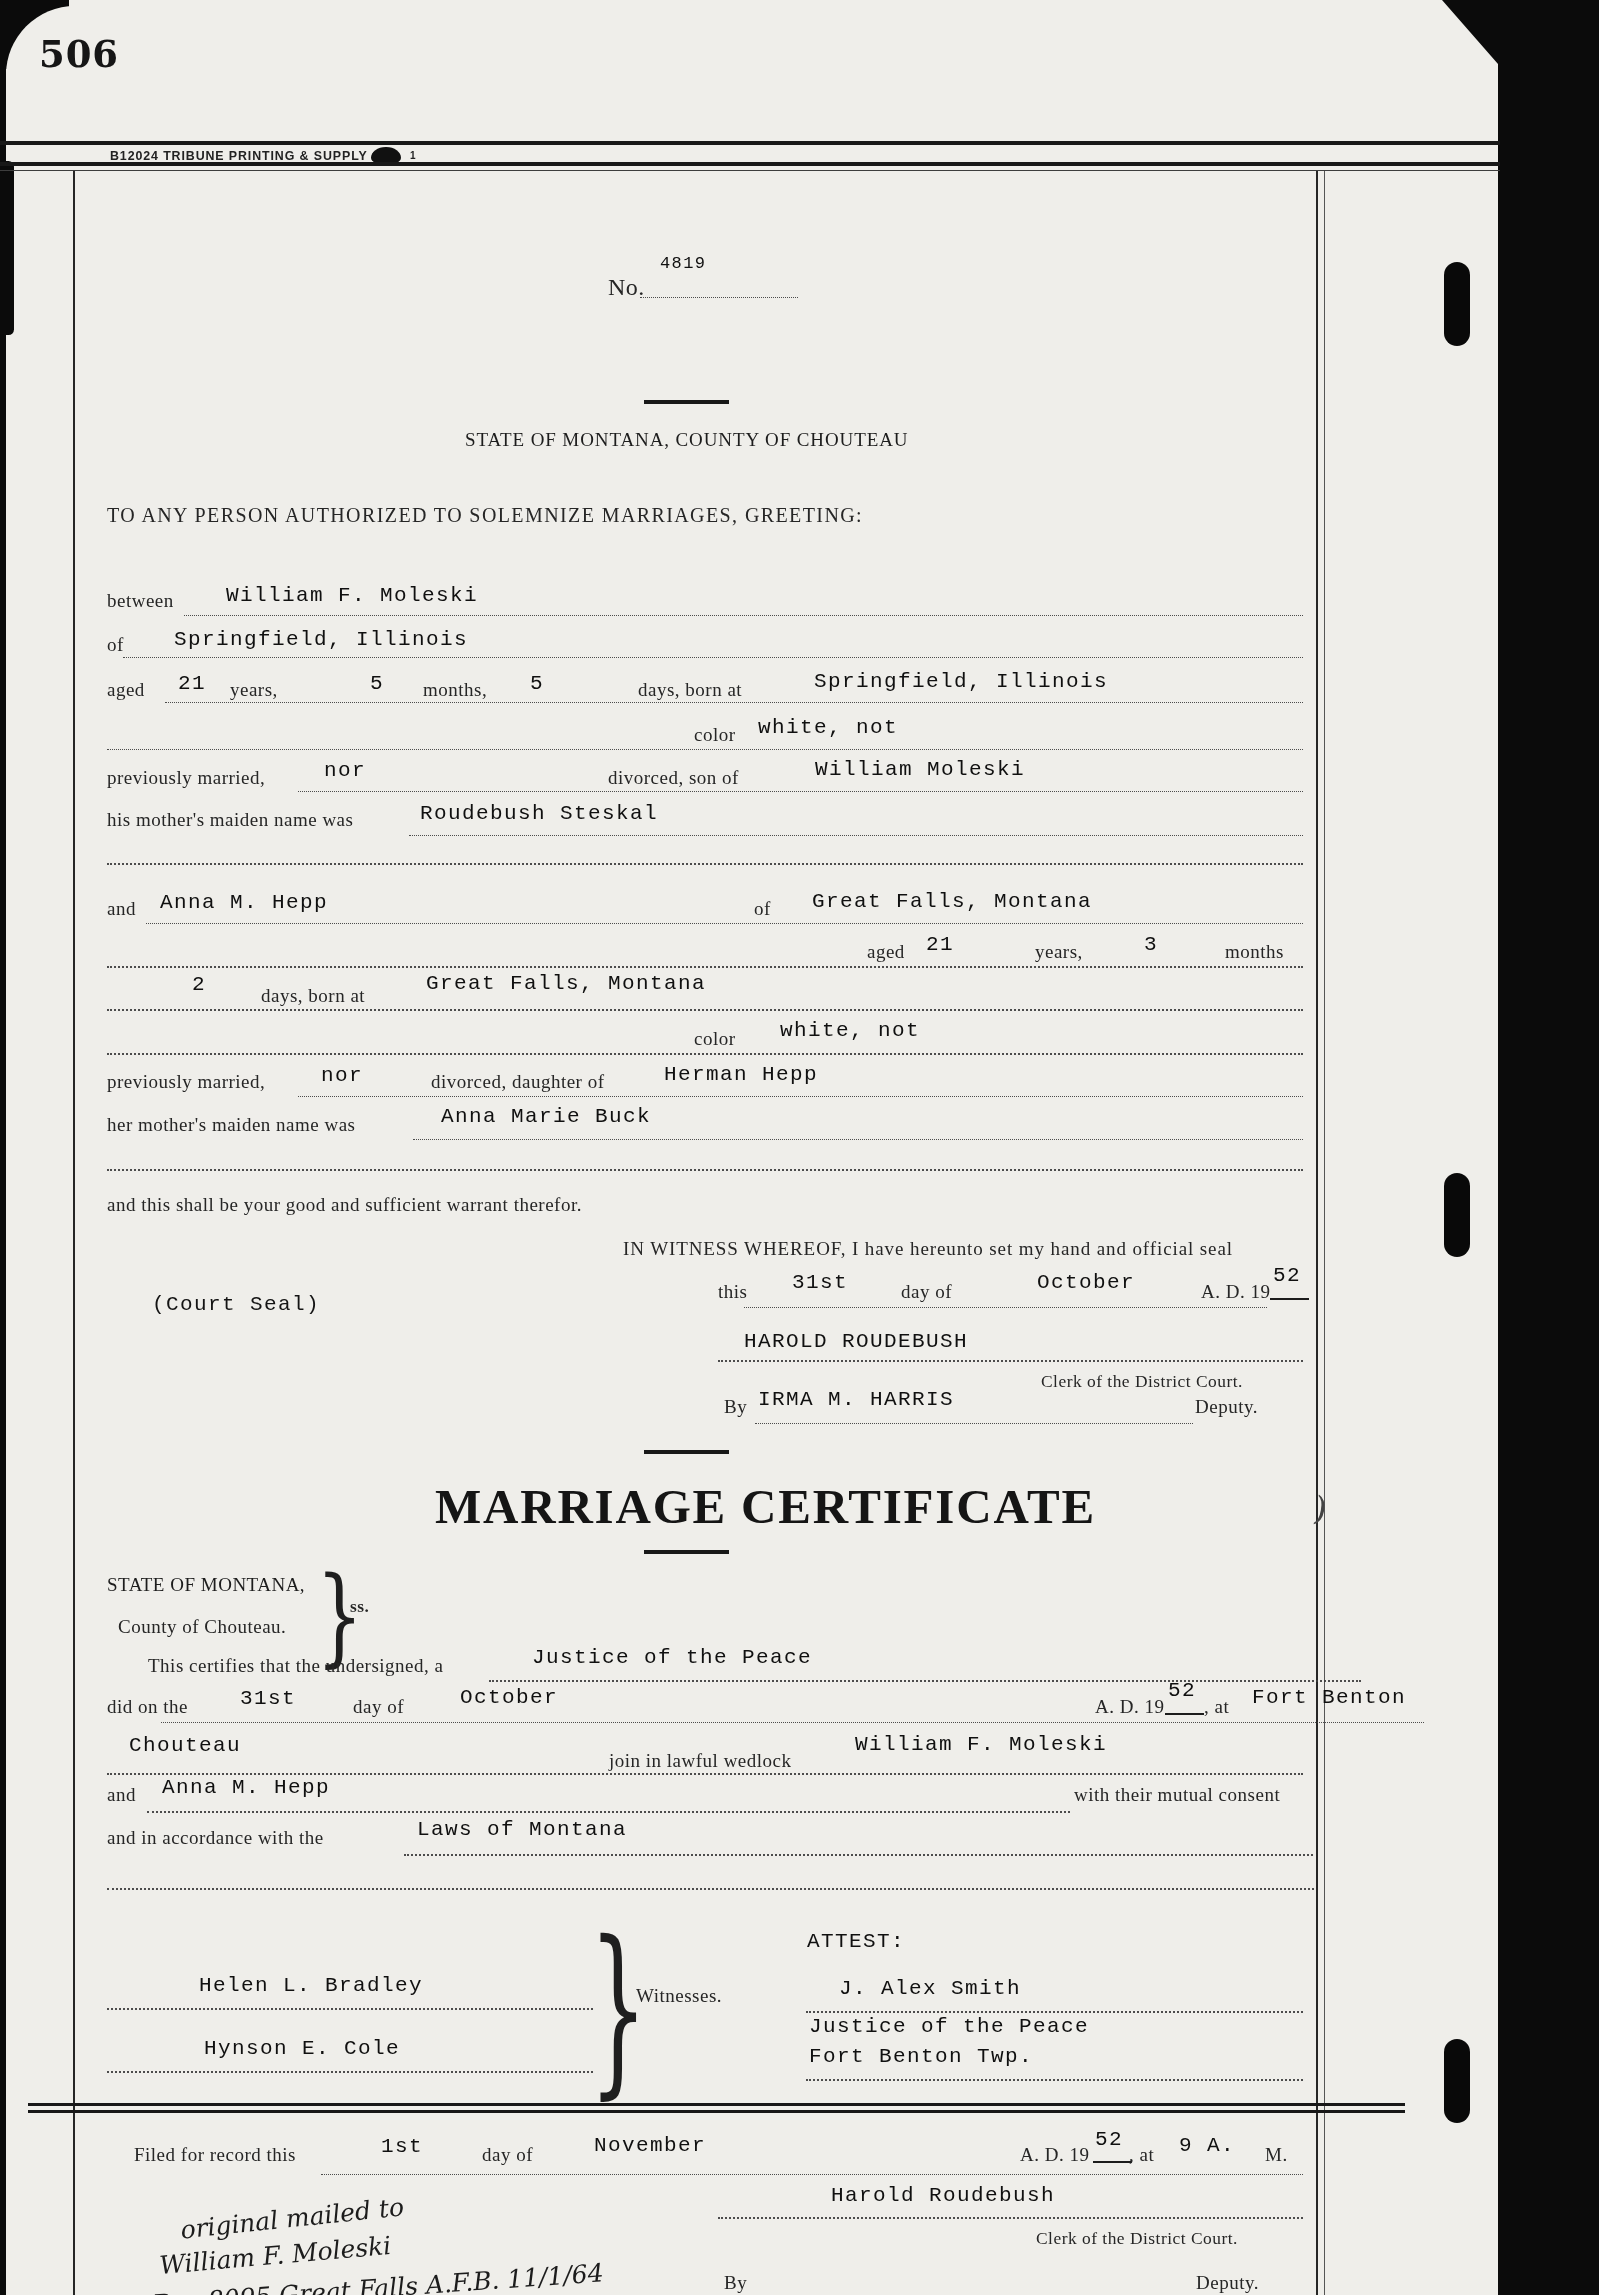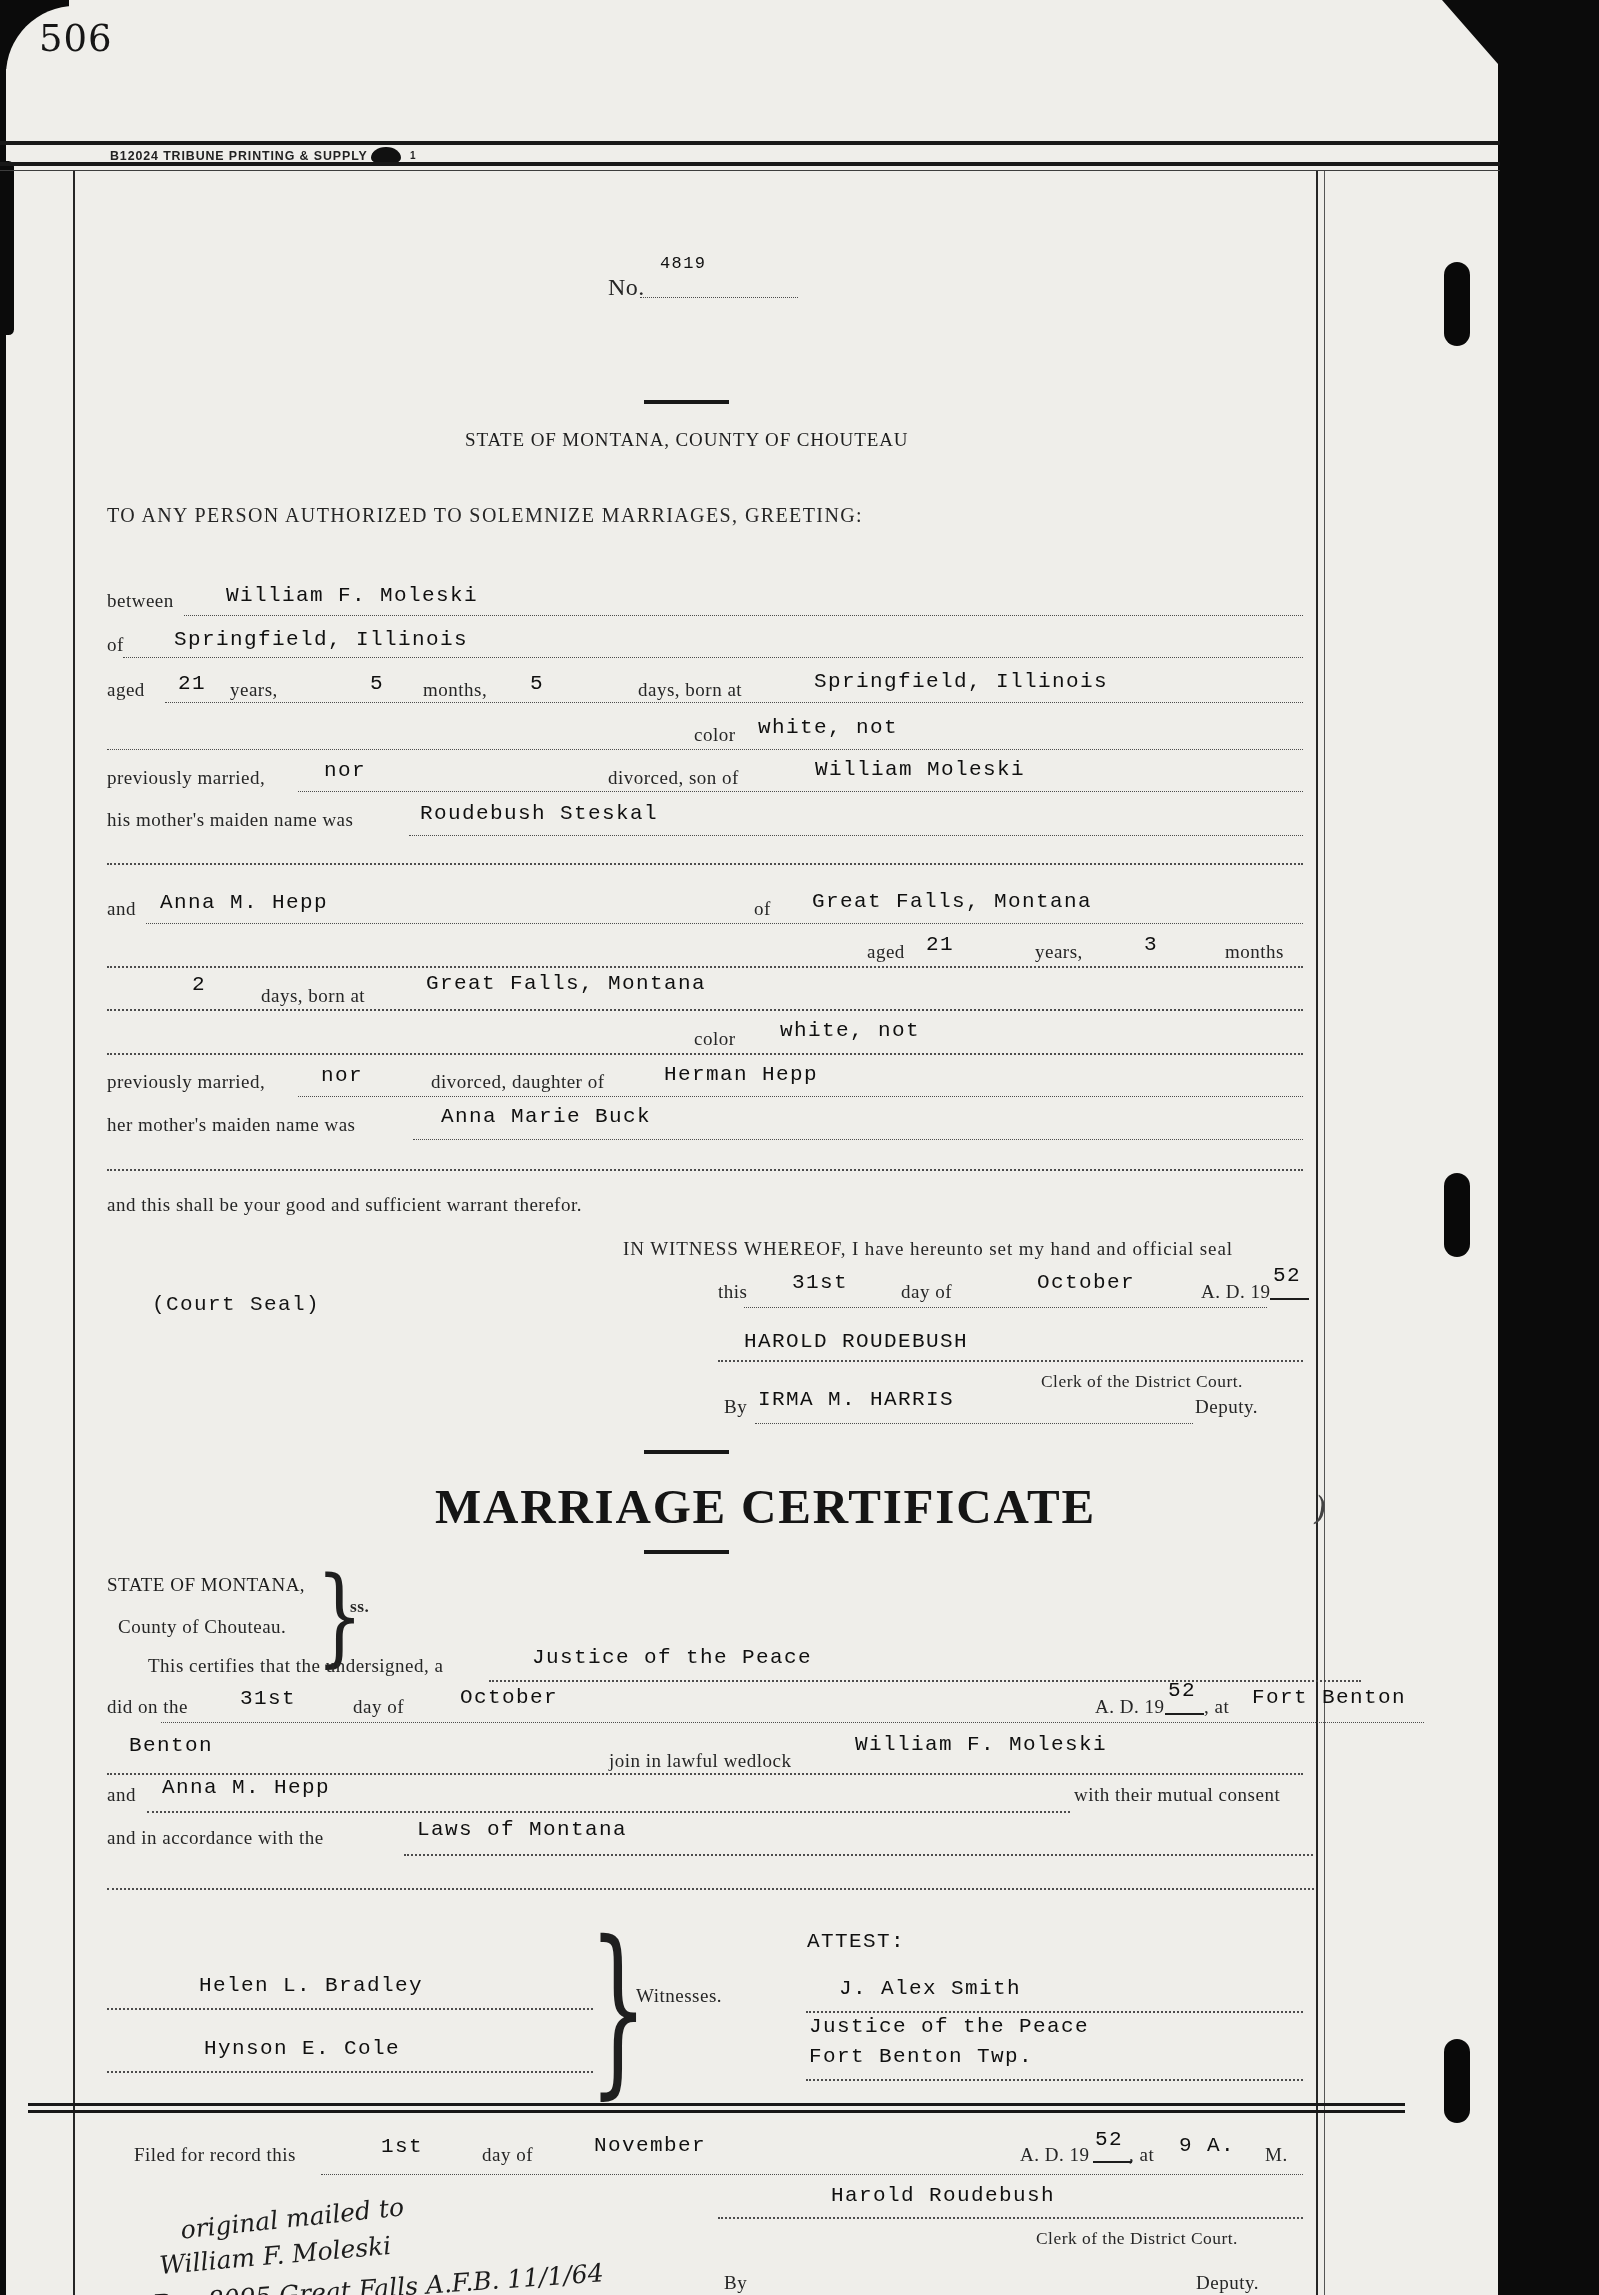--- a/index.html
+++ b/index.html
@@ -25,21 +25,21 @@
   .hand{font-family:"DejaVu Serif", serif;font-style:italic;font-size:25px;color:#1c1c1c;}
   .leader{position:absolute;height:0;border-top:1.8px dotted var(--dot);opacity:.9;}
   .hr{position:absolute;background:#181818;}
   .hr2{position:absolute;background:#3d3d3d;}
   .vr{position:absolute;background:#262626;}
   .hole{position:absolute;width:26px;height:84px;background:#090909;border-radius:13px;}
   .brace{position:absolute;font-family:"DejaVu Serif", serif;color:#1f1f1f;}
   .raised-underline{position:absolute;background:#1c1c1c;height:1.8px;}
   .corner-black{position:absolute;background:var(--black);}
   .printer{font-family:"Liberation Sans", sans-serif;font-weight:bold;font-size:12.4px;letter-spacing:0.9px;color:#222;}
-  .pagenum{font-family:"DejaVu Serif", serif;font-weight:normal;font-size:37px;color:#161616;letter-spacing:0.9px;}
+  .pagenum{font-family:"DejaVu Serif", serif;font-weight:bold;font-size:37px;color:#161616;letter-spacing:0.9px;margin-top:15px;}
   .seal-note{font-family:"Liberation Mono", monospace;font-size:21px;letter-spacing:1.4px;color:#141414;}
   .stray{font-family:"DejaVu Serif", serif;font-size:33px;color:#444;}
 </style>
 </head>
 <body>
 
 <div class="page">
 
   <div class="corner-black" style="left:0;top:0;width:6.4px;height:2447px;"></div>
   <div class="corner-black" style="left:0;top:161px;width:13.8px;height:174px;border-radius:0 5.5px 5.5px 0;"></div>
@@ -185,21 +185,21 @@
   <div class="abs t" style="left:240px;top:1688px;">31st</div>
   <div class="abs p" style="left:353px;top:1697px;">day of</div>
   <div class="abs t" style="left:460px;top:1687px;">October</div>
   <div class="abs p" style="left:1095px;top:1697px;">A. D. 19</div>
   <div class="abs t" style="left:1168px;top:1680px;">52</div>
   <div class="raised-underline" style="left:1165px;top:1713px;width:39px;"></div>
   <div class="abs p" style="left:1204px;top:1697px;">, at</div>
   <div class="abs t" style="left:1252px;top:1687px;">Fort Benton</div>
   <div class="leader" style="left:161px;top:1722px;width:1263px;"></div>
 
-  <div class="abs t" style="left:129px;top:1735px;">Benton</div>
+  <div class="abs t" style="left:129px;top:1735px;">Chouteau</div>
   <div class="abs p" style="left:609px;top:1751px;">join in lawful wedlock</div>
   <div class="abs t" style="left:855px;top:1734px;">William F. Moleski</div>
   <div class="leader" style="left:107px;top:1773px;width:1196px;border-top-width:2.3px;"></div>
 
   <div class="abs p" style="left:107px;top:1785px;">and</div>
   <div class="abs t" style="left:162px;top:1777px;">Anna M. Hepp</div>
   <div class="abs p" style="left:1074px;top:1785px;">with their mutual consent</div>
   <div class="leader" style="left:147px;top:1811px;width:923px;border-top-width:2.3px;"></div>
 
   <div class="abs p" style="left:107px;top:1828px;">and in accordance with the</div>

